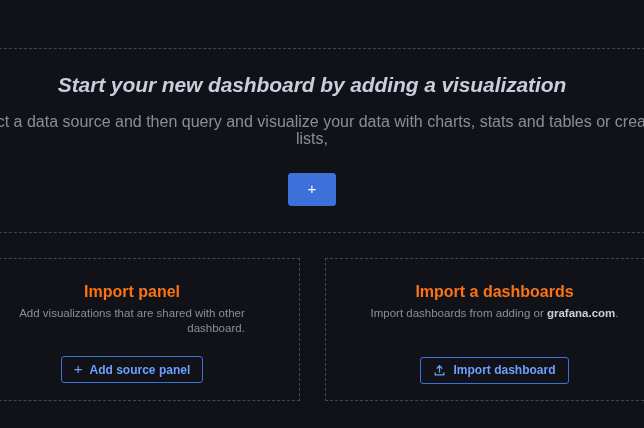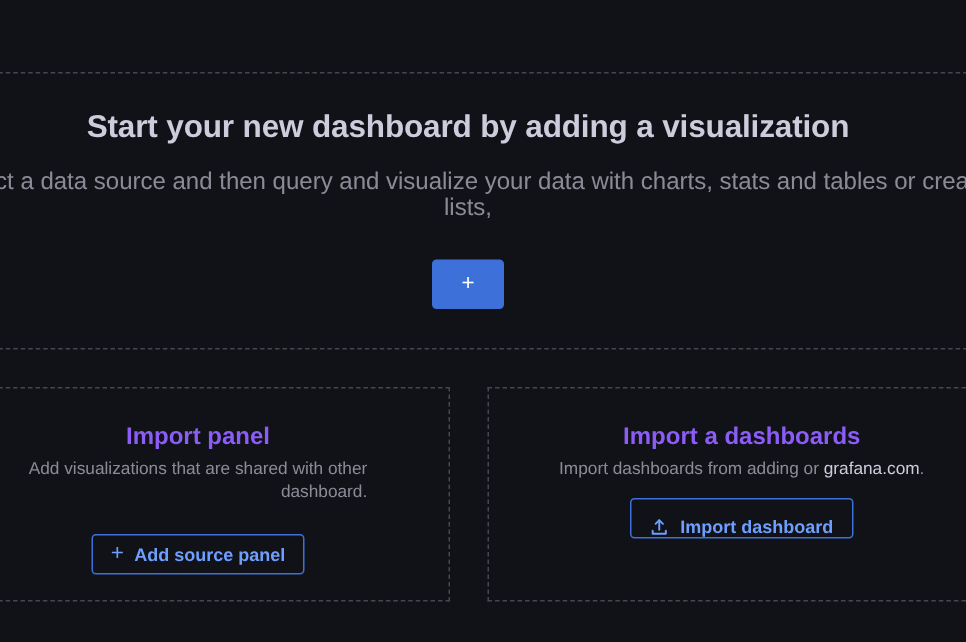--- a/index.html
+++ b/index.html
@@ -32,20 +32,21 @@
     align-items: center;
     text-align: center;
   }
   .cta-title {
     margin: 22px 0 0 0;
     font-size: 21px;
     line-height: 28px;
     font-weight: 600;
     letter-spacing: -0.1px;
     color: #ccccdc;
+    font-style: italic;
   }
   .cta-desc {
     margin: 14px 0 0 0;
     font-size: 16px;
     line-height: 17px;
     color: rgba(204, 204, 220, 0.65);
   }
 
   
   .btn {
@@ -99,35 +100,35 @@
     text-align: center;
   }
   .tile-left  { left: -36px; width: 336px; }
   .tile-right { left: 325px; right: -20px; }
 
   .tile-title {
     margin: 23px 0 0 0;
     font-size: 16px;
     line-height: 20px;
     font-weight: 600;
-    color: #8b5cf6;
+    color: #f97316;
   }
   .tile-desc {
     margin: 4px 0 0 0;
     font-size: 11.5px;
     line-height: 14.5px;
     color: rgba(204, 204, 220, 0.65);
     text-align: right;
   }
   .tile-desc strong {
     color: #ccccdc;
-    font-weight: 400;
+    font-weight: 700;
   }
   .tile-left  .btn-outline { margin-top: 21px; }
-  .tile-right .btn-outline { margin-top: 11px; align-items: flex-end; }
+  .tile-right .btn-outline { margin-top: 36px; }
 </style>
 </head>
 <body>
 
 <div class="stage">
 
   <section class="cta-box">
     <h1 class="cta-title">Start your new dashboard by adding a visualization</h1>
     <p class="cta-desc">
       <span>Select a data source and then query and visualize your data with charts, stats and tables or create lists,</span><br>

